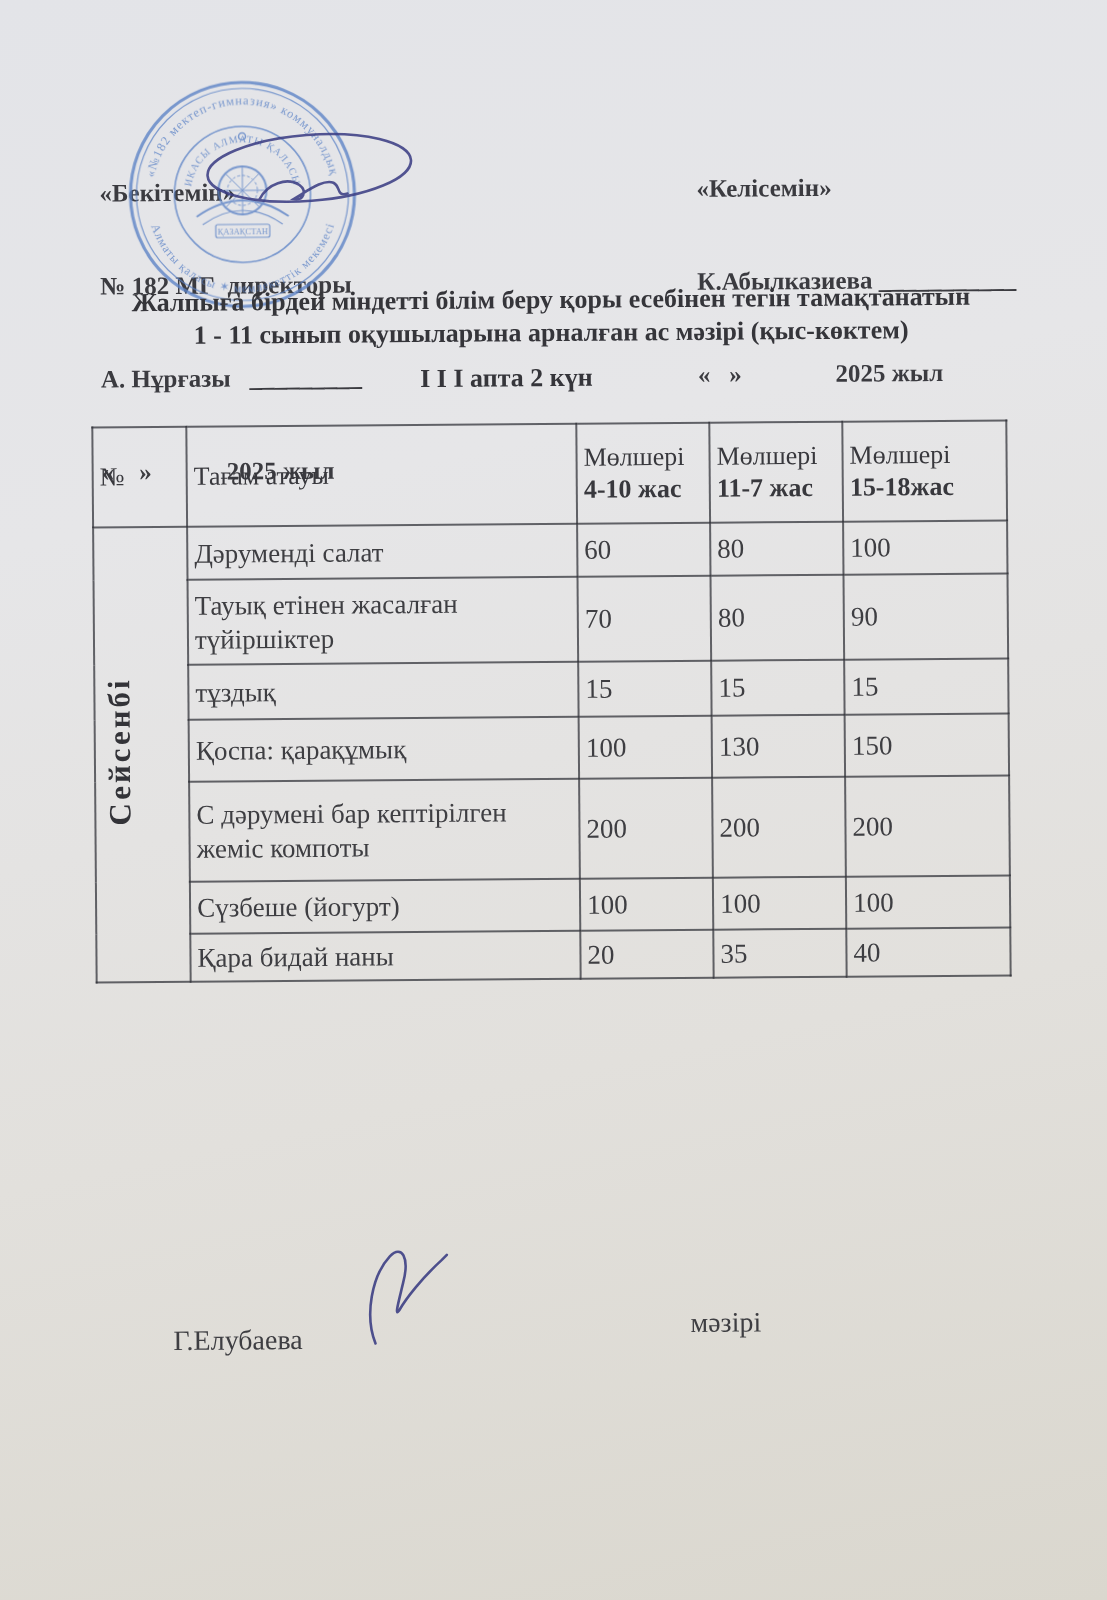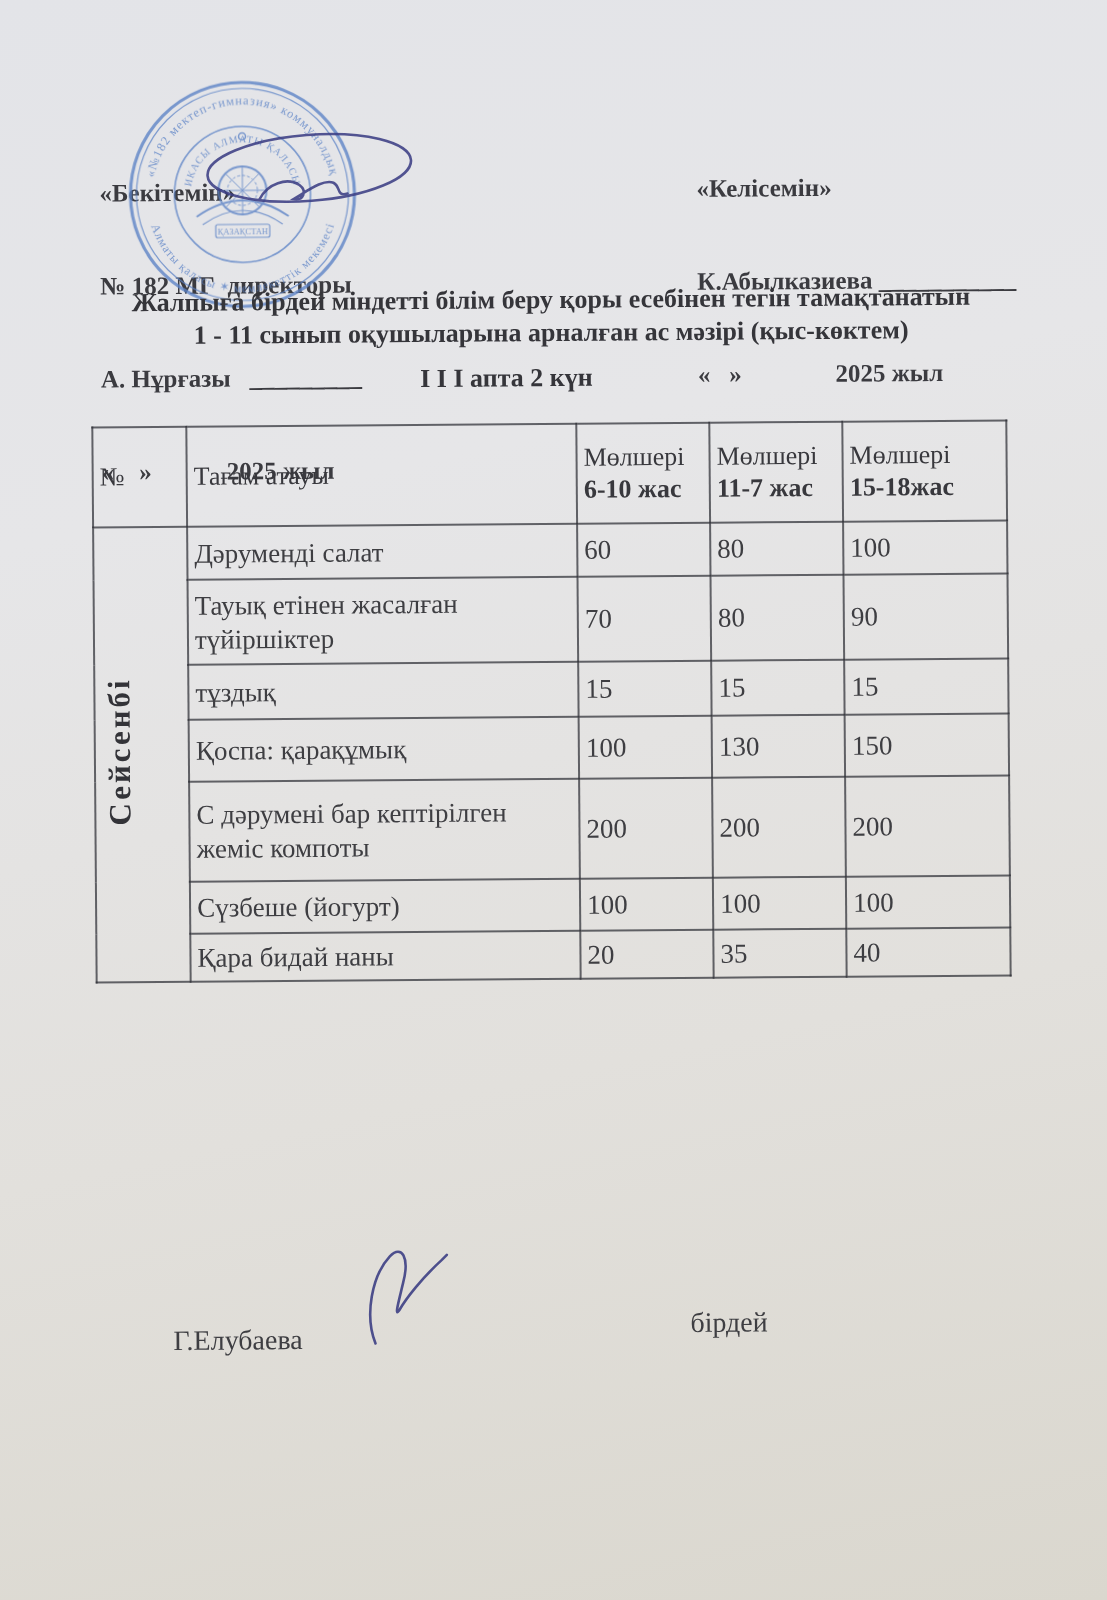--- a/index.html
+++ b/index.html
@@ -186,21 +186,21 @@
           <col style="width:133px">
           <col style="width:133px">
           <col style="width:164px">
       </colgroup>
       <tbody>
           <tr class="row-h">
         <th class="h">№</th>
         <th class="h">Тағам атауы</th>
         <th class="h">
           <div>Мөлшері</div>
-          <div class="hdr-sub">6-10 жас</div>
+          <div class="hdr-sub">4-10 жас</div>
         </th>
         <th class="h">
           <div>Мөлшері</div>
           <div class="hdr-sub">11-7 жас</div>
         </th>
         <th class="h">
           <div>Мөлшері</div>
           <div class="hdr-sub">15-18жас</div>
         </th>
       </tr>
@@ -249,16 +249,16 @@
         <td class="num">35</td>
         <td class="num">40</td>
       </tr>
     </tbody>
       </table>
 
     <div class="footer-name">Г.Елубаева</div>
     <svg class="pen-bottom" viewBox="0 0 130 105">
       <path d="M 25,100 C 14,72 22,32 40,13 C 52,1 60,14 53,40 C 48,60 44,74 49,67 C 56,55 72,35 92,17 L 97,12" fill="none" stroke="#3d3f84" stroke-width="2.6" stroke-linecap="round" opacity="0.9"></path>
     </svg>
-    <div class="footer-role">бірдей</div>
+    <div class="footer-role">мәзірі</div>
 
   </div>
 </div>
 
 </body></html>

